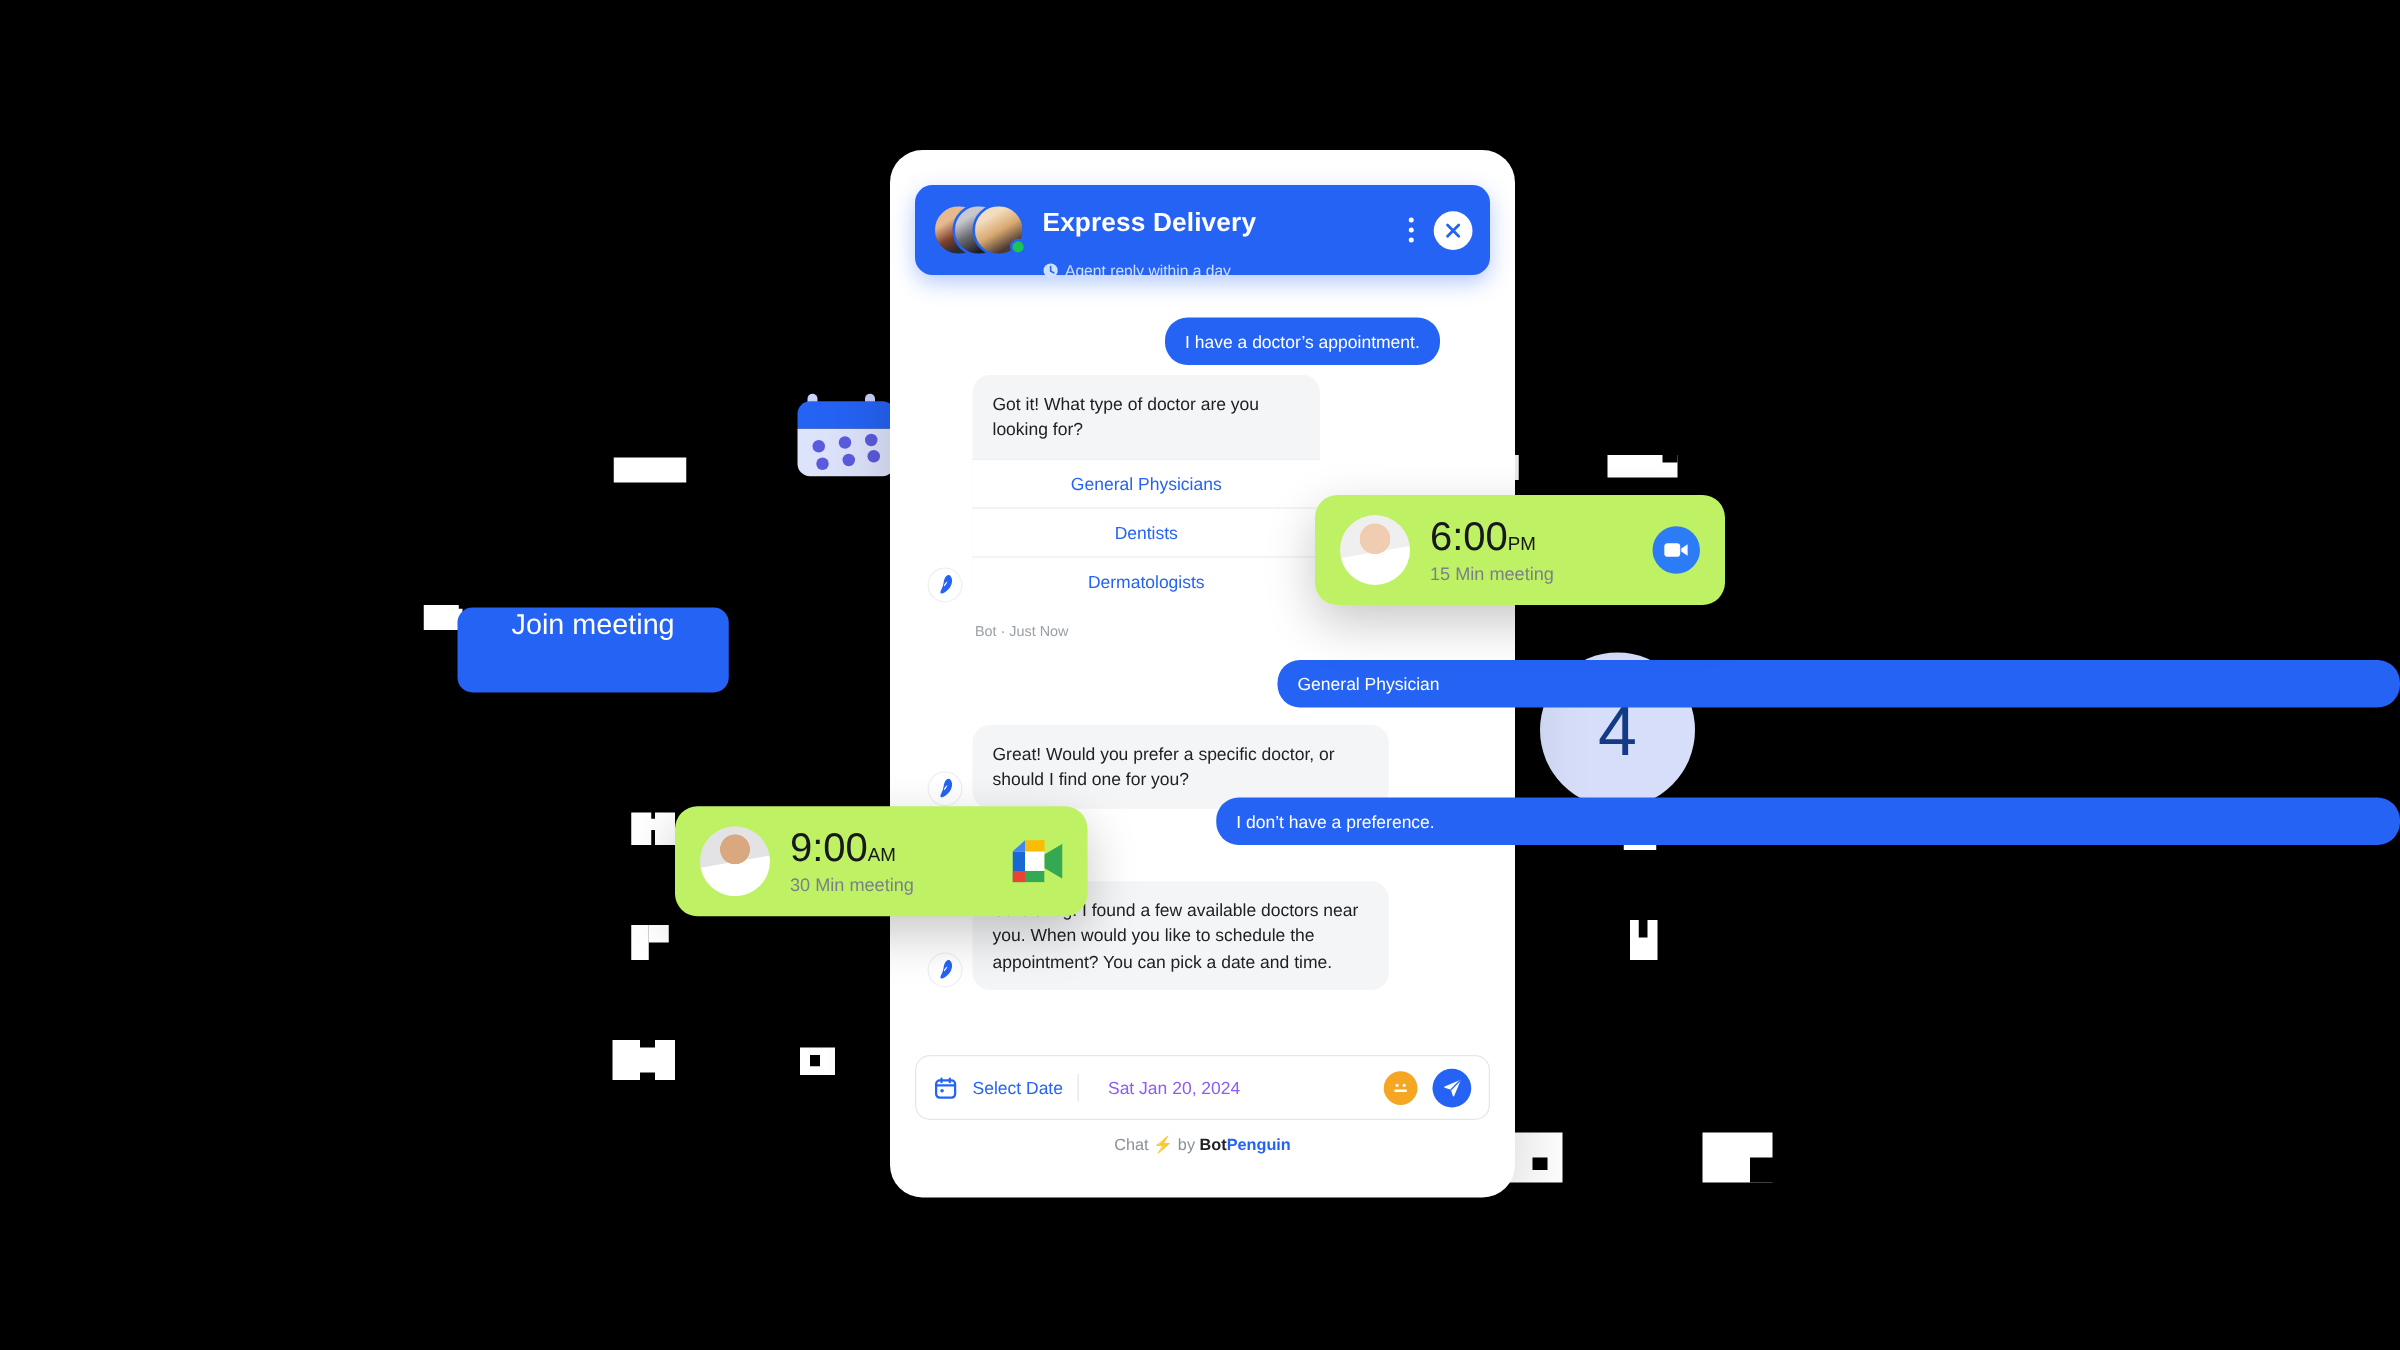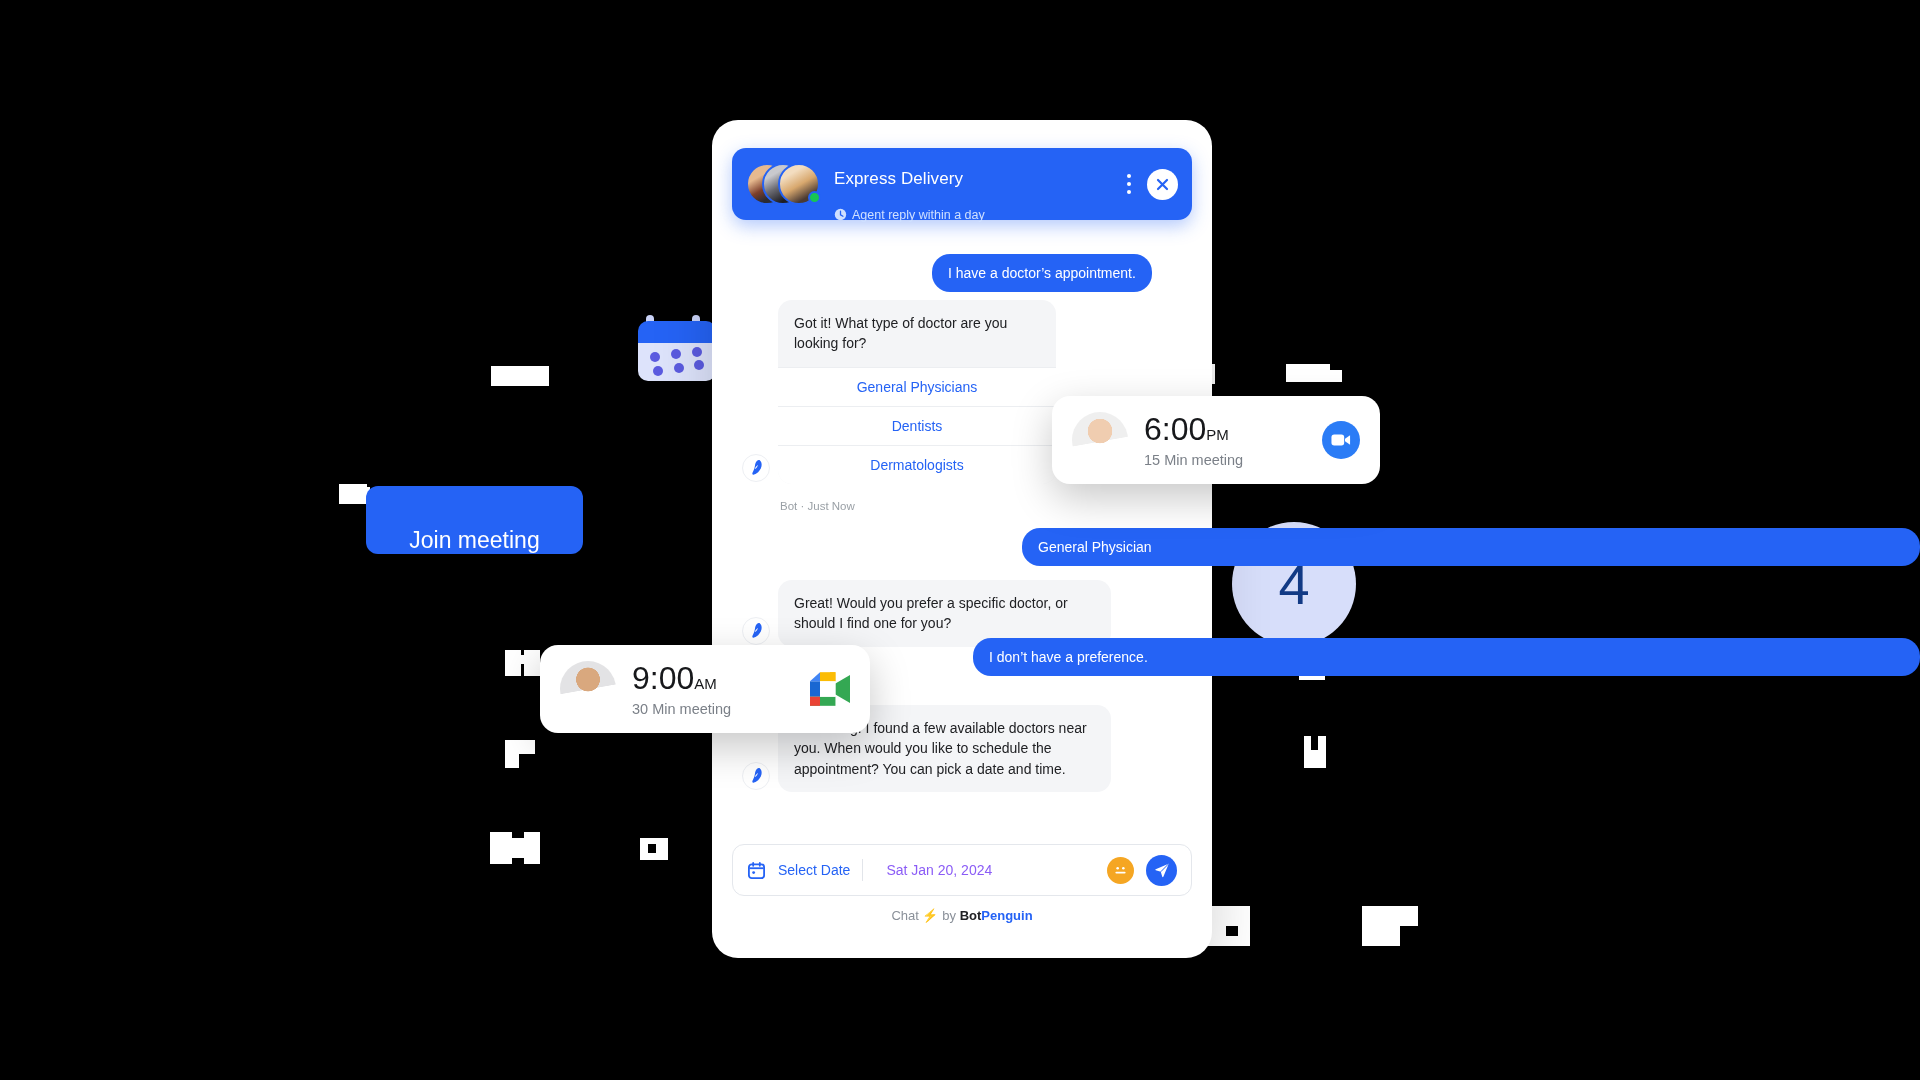--- a/index.html
+++ b/index.html
@@ -35,21 +35,21 @@
   }
   .av:nth-child(1) { left: 0;  background: linear-gradient(150deg,#e6b98f 30%,#7d3f2c 55%,#2b2b33 75%); }
   .av:nth-child(2) { left: 16px; background: linear-gradient(150deg,#c9c9cd 25%,#6b6b72 50%,#1e1e24 78%); }
   .av:nth-child(3) { left: 32px; background: linear-gradient(150deg,#f3ddc0 25%,#d8a86e 52%,#4a3a33 80%); }
   .online-dot {
     position: absolute; left: 62px; top: 28px;
     width: 13px; height: 13px; border-radius: 50%;
     background: #17c653; border: 2px solid #2563f5;
   }
   .hdr-text { margin-left: 14px; flex: 1 1 auto; }
-  #hdr-title { color: #fff; font-size: 17px; font-weight: normal; letter-spacing:.1px;margin-top:22px; }
+  #hdr-title { color: #fff; font-size: 21px; font-weight: bold; letter-spacing:.1px;margin-top:22px; }
   #hdr-sub {
     color: #cfe0ff; font-size: 12.5px; margin-top: 19px;
     display: flex; align-items: center; gap: 5px;
   }
   .clock-ico { width: 13px; height: 13px; flex: 0 0 auto; }
   .kebab { display: flex; flex-direction: column; gap: 4px; padding: 6px 10px; cursor: pointer; }
   .kebab i { width: 4px; height: 4px; border-radius: 50%; background: #fff; display: block; }
   .close-btn {
     width: 31px; height: 31px; border-radius: 50%; background: #fff;
     display: flex; align-items: center; justify-content: center;
@@ -99,21 +99,21 @@
   }
   #footer-credit {
     position: absolute; left: 712px; top: 908px; width: 500px;
     text-align: center; font-size: 13px; color: #8a9099;
   }
   #footer-credit b { color:#202124; font-weight:bold; }
   #footer-credit .pg { color:#2563f5; font-weight:bold; }
 
   
   .meet-card {
-    position: absolute; background:#ffffff; border-radius: 18px;
+    position: absolute; background:#bef264; border-radius: 18px;
     box-shadow: 0 14px 40px rgba(0,0,0,.22);
     display: flex; align-items: center; gap: 16px; padding: 16px 20px;
   }
   .doc-ava { width: 56px; height: 56px; border-radius: 50%; flex:0 0 auto; overflow:hidden; }
   .doc-f { background: radial-gradient(circle at 50% 34%, #f0cdb0 0 26%, transparent 27%),
                       linear-gradient(170deg,#efefef 0 52%,#ffffff 53%),
                       #e9e9ea; }
   .doc-m { background: radial-gradient(circle at 50% 33%, #d9a87e 0 25%, transparent 26%),
                       linear-gradient(170deg,#e3e3e5 0 50%,#ffffff 51%),
                       #dcdcde; }
@@ -123,21 +123,21 @@
   .cam-btn {
     width: 38px; height: 38px; border-radius: 50%; background: #2b7cf6;
     display:flex; align-items:center; justify-content:center; flex:0 0 auto;
   }
   .gmeet { width: 40px; height: 34px; flex:0 0 auto; }
 
   
   #join-meeting {
     position: absolute; left: 366px; top: 486px;
     width: 217px; height: 68px; border-radius: 12px; background: #2563f5;
-    color:#fff; font-size: 23px; display:flex; align-items:flex-end;
+    color:#fff; font-size: 23px; display:flex; align-items:flex-start;
     justify-content:center; cursor:pointer;
   }
   
   #badge-4 {
     position: absolute; left: 1232px; top: 522px;
     width: 124px; height: 124px; border-radius: 50%; background: #d7defa;
     display:flex; align-items:center; justify-content:center;
     color:#123a85; font-size: 56px;
   }
   

